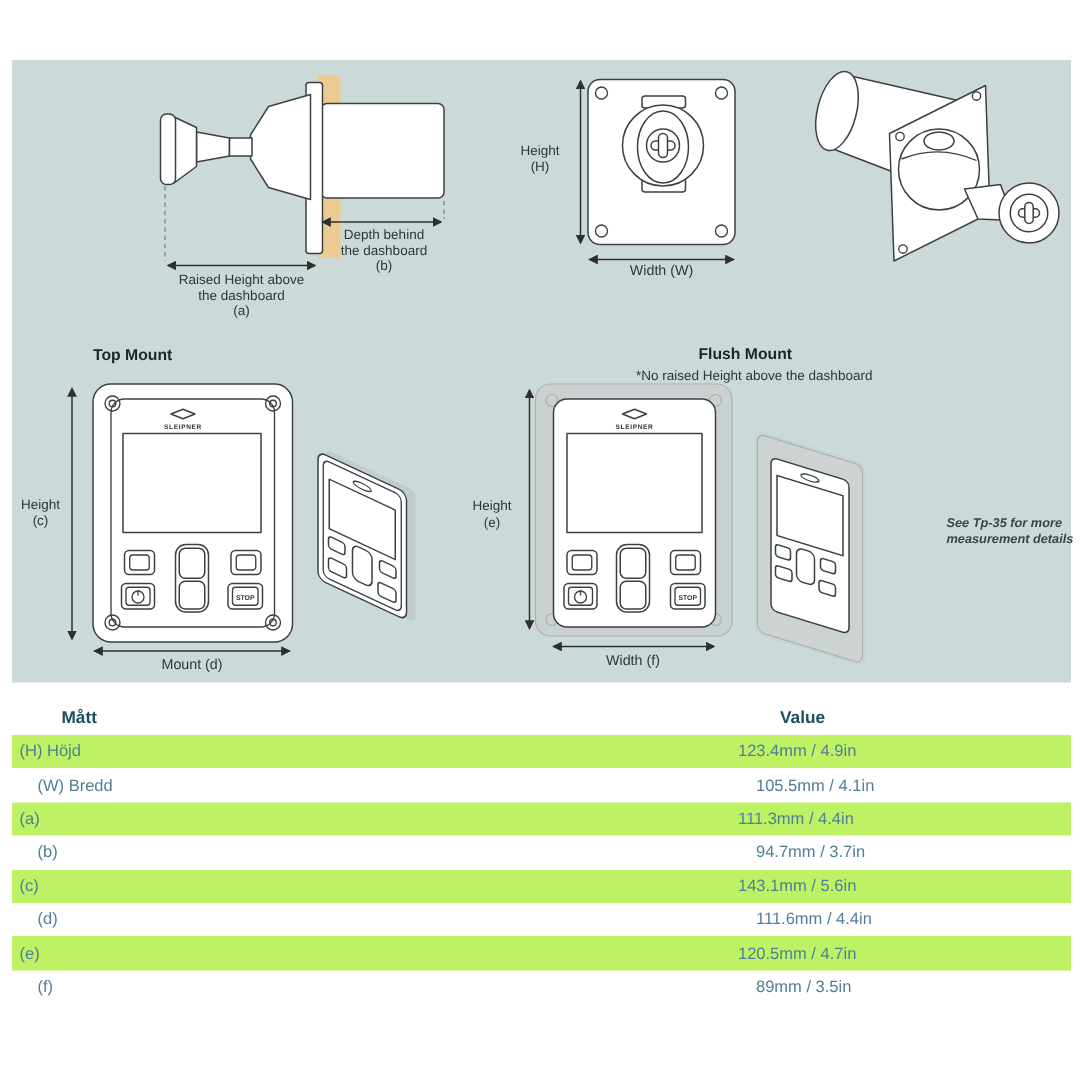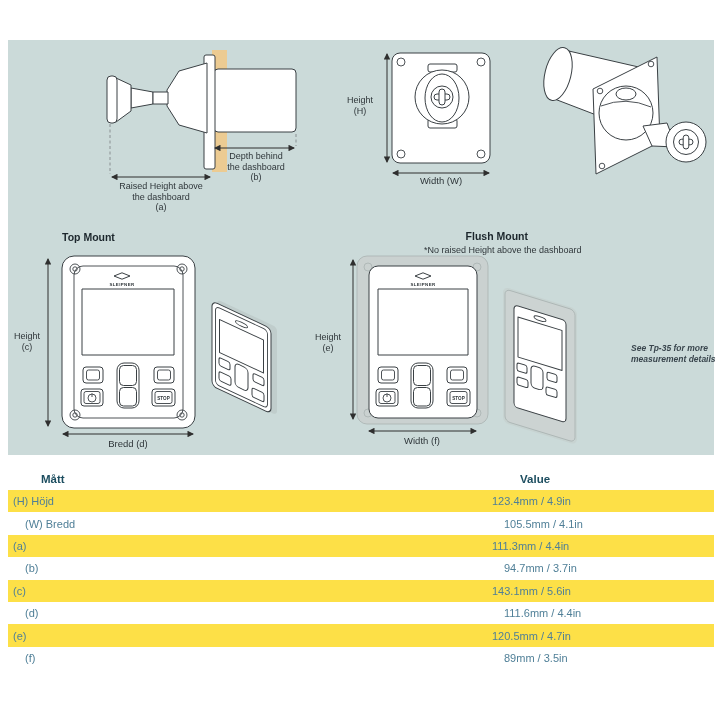--- a/index.html
+++ b/index.html
@@ -14,21 +14,21 @@
   .svgtxt{fill:#2f363a;font-family:"Liberation Sans",sans-serif;font-weight:bold;}
   .lbl{position:absolute;font-size:9px;line-height:1.18;color:#2f363a;text-align:center;}
   .title{position:absolute;font-size:10.5px;font-weight:bold;color:#1c262c;}
   .title.left{text-align:right;}
   .note-small{position:absolute;font-size:9px;color:#2f363a;text-align:left;line-height:1.2;margin-left:36px;}
   .see-note{position:absolute;font-size:8.5px;font-style:italic;font-weight:bold;
             color:#39454d;line-height:1.35;text-align:left;margin-left:11px;}
   .spec-table{position:absolute;left:0;top:468px;width:720px;}
   .thead{position:relative;height:22px;}
   .trow{position:relative;height:22.4px;margin-left:12px;}
-  .trow.odd{background:#fde047;margin-left:8px;margin-right:6px;}
+  .trow.odd{background:#bef264;margin-left:8px;margin-right:6px;}
   .trow.odd .tlabel{left:5px;}
   .tlabel{position:absolute;left:13px;top:50%;transform:translateY(-50%);
           font-size:11px;color:#4f7f97;white-space:nowrap;}
   .trow.odd .tvalue{left:484px;}
   .tvalue{position:absolute;left:492px;top:50%;transform:translateY(-50%);
           font-size:11px;color:#4f7f97;white-space:nowrap;}
   .thead .tlabel,.thead .tvalue{font-size:11.5px;font-weight:bold;color:#1d4e60;padding-left:28px;}
 </style>
 </head>
 <body>
@@ -203,21 +203,21 @@
     <div>Height</div>
     <div>(H)</div>
   </div>
   <div class="lbl" style="left:392px;top:175px;width:98px;font-size:9.5px;">Width (W)</div>
 
   <div class="title" style="left:62px;top:231px;width:133px;">Top Mount</div>
   <div class="lbl" style="left:8px;top:331px;width:38px;">
     <div>Height</div>
     <div>(c)</div>
   </div>
-  <div class="lbl" style="left:62px;top:438px;width:132px;font-size:9.5px;">Bredd (d)</div>
+  <div class="lbl" style="left:62px;top:438px;width:132px;font-size:9.5px;">Mount (d)</div>
 
   <div class="title left" style="left:388px;top:230px;width:140px;">Flush Mount</div>
   <div class="note-small" style="left:388px;top:245px;width:190px;">*No raised Height above the dashboard</div>
   <div class="lbl" style="left:308px;top:332px;width:40px;">
     <div>Height</div>
     <div>(e)</div>
   </div>
   <div class="lbl" style="left:368px;top:435px;width:108px;font-size:9.5px;">Width (f)</div>
 
   <div class="see-note" style="left:620px;top:343px;width:86px;">

